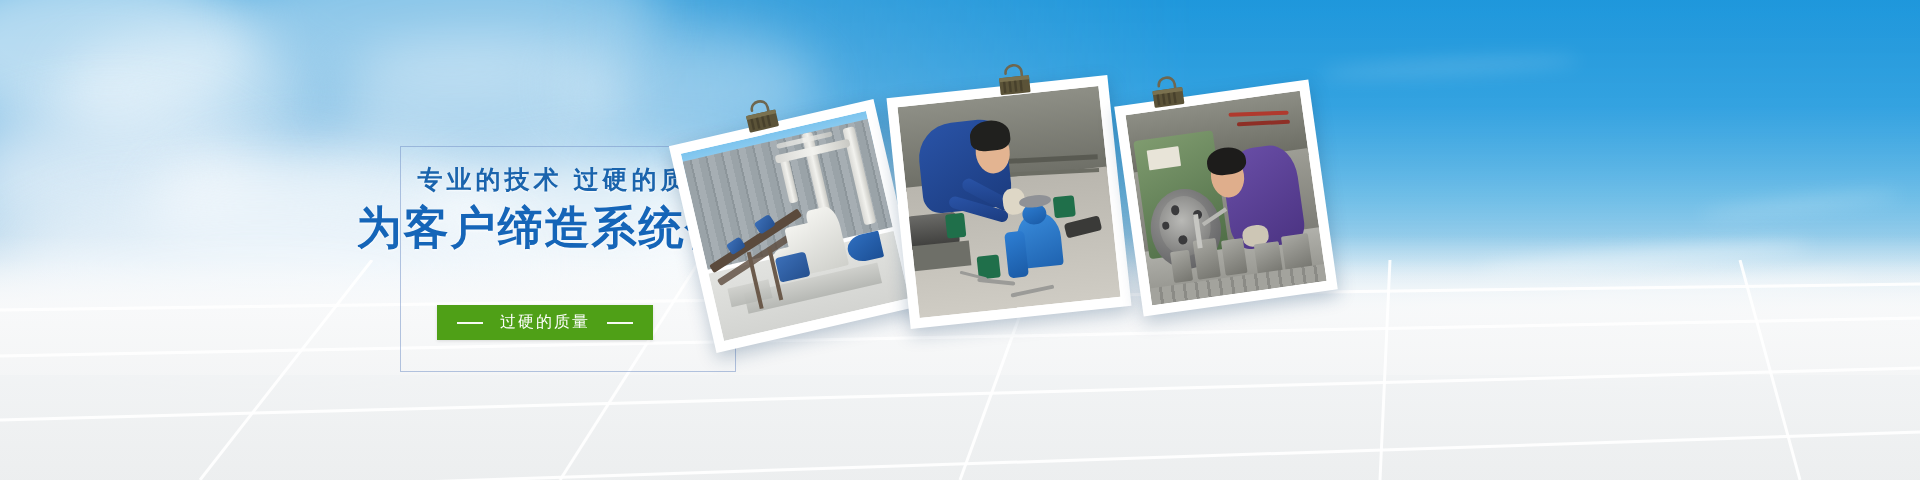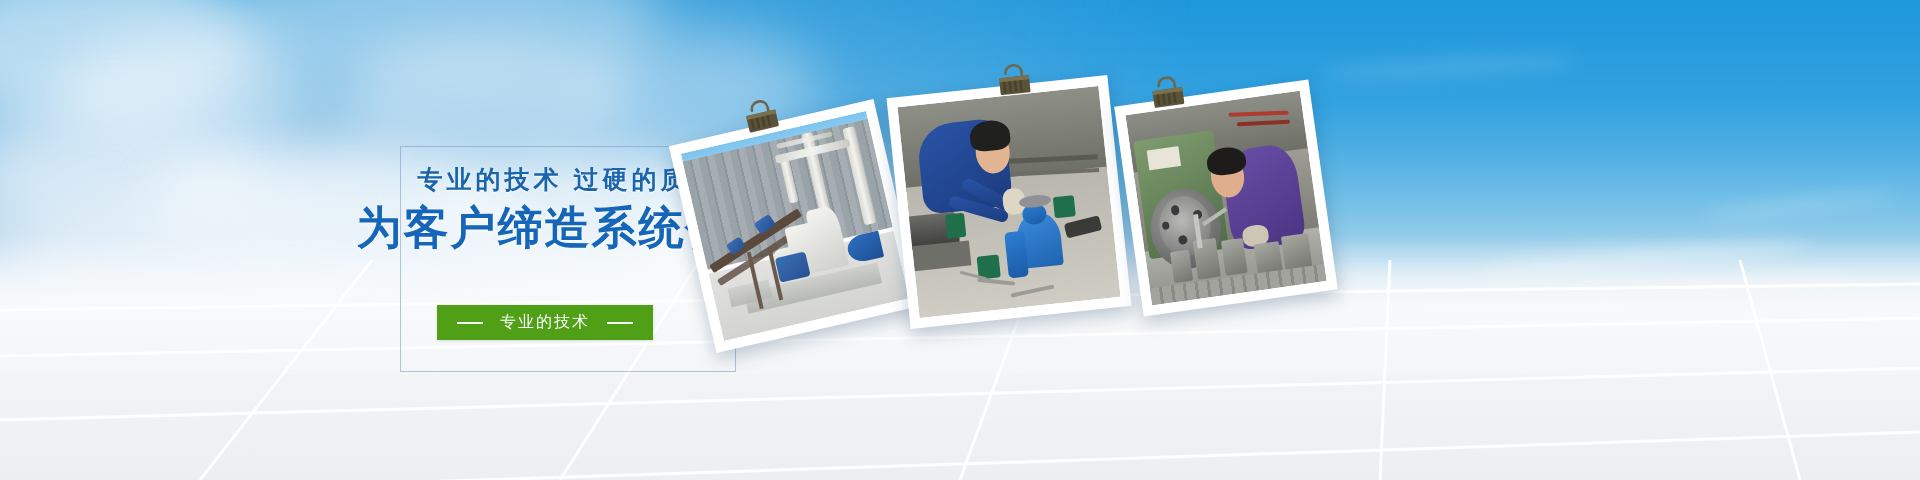--- a/index.html
+++ b/index.html
@@ -229,21 +229,21 @@
 
   <div class="text-block">
     <div class="frame"></div>
 
     <div class="subtitle">专业的技术  过硬的质量</div>
 
     <div class="headline">为客户缔造系统价值</div>
 
     <div class="cta">
       <span class="dash"></span>
-      <span class="cta-label">专业的技术</span>
+      <span class="cta-label">过硬的质量</span>
       <span class="dash"></span>
     </div>
   </div>
 
   <div class="photos">
 
     <div class="photo" id="photo1">
       <svg class="clip" style="left:78px;top:-30px;" viewBox="0 0 38 46">
         <path d="M11 14 C11 4, 27 4, 27 14 L27 20" stroke="#6e6750" stroke-width="2.6" fill="none" stroke-linecap="round"></path>
         <rect x="4" y="18" width="30" height="17" rx="1.5" fill="#5b5338"></rect>

